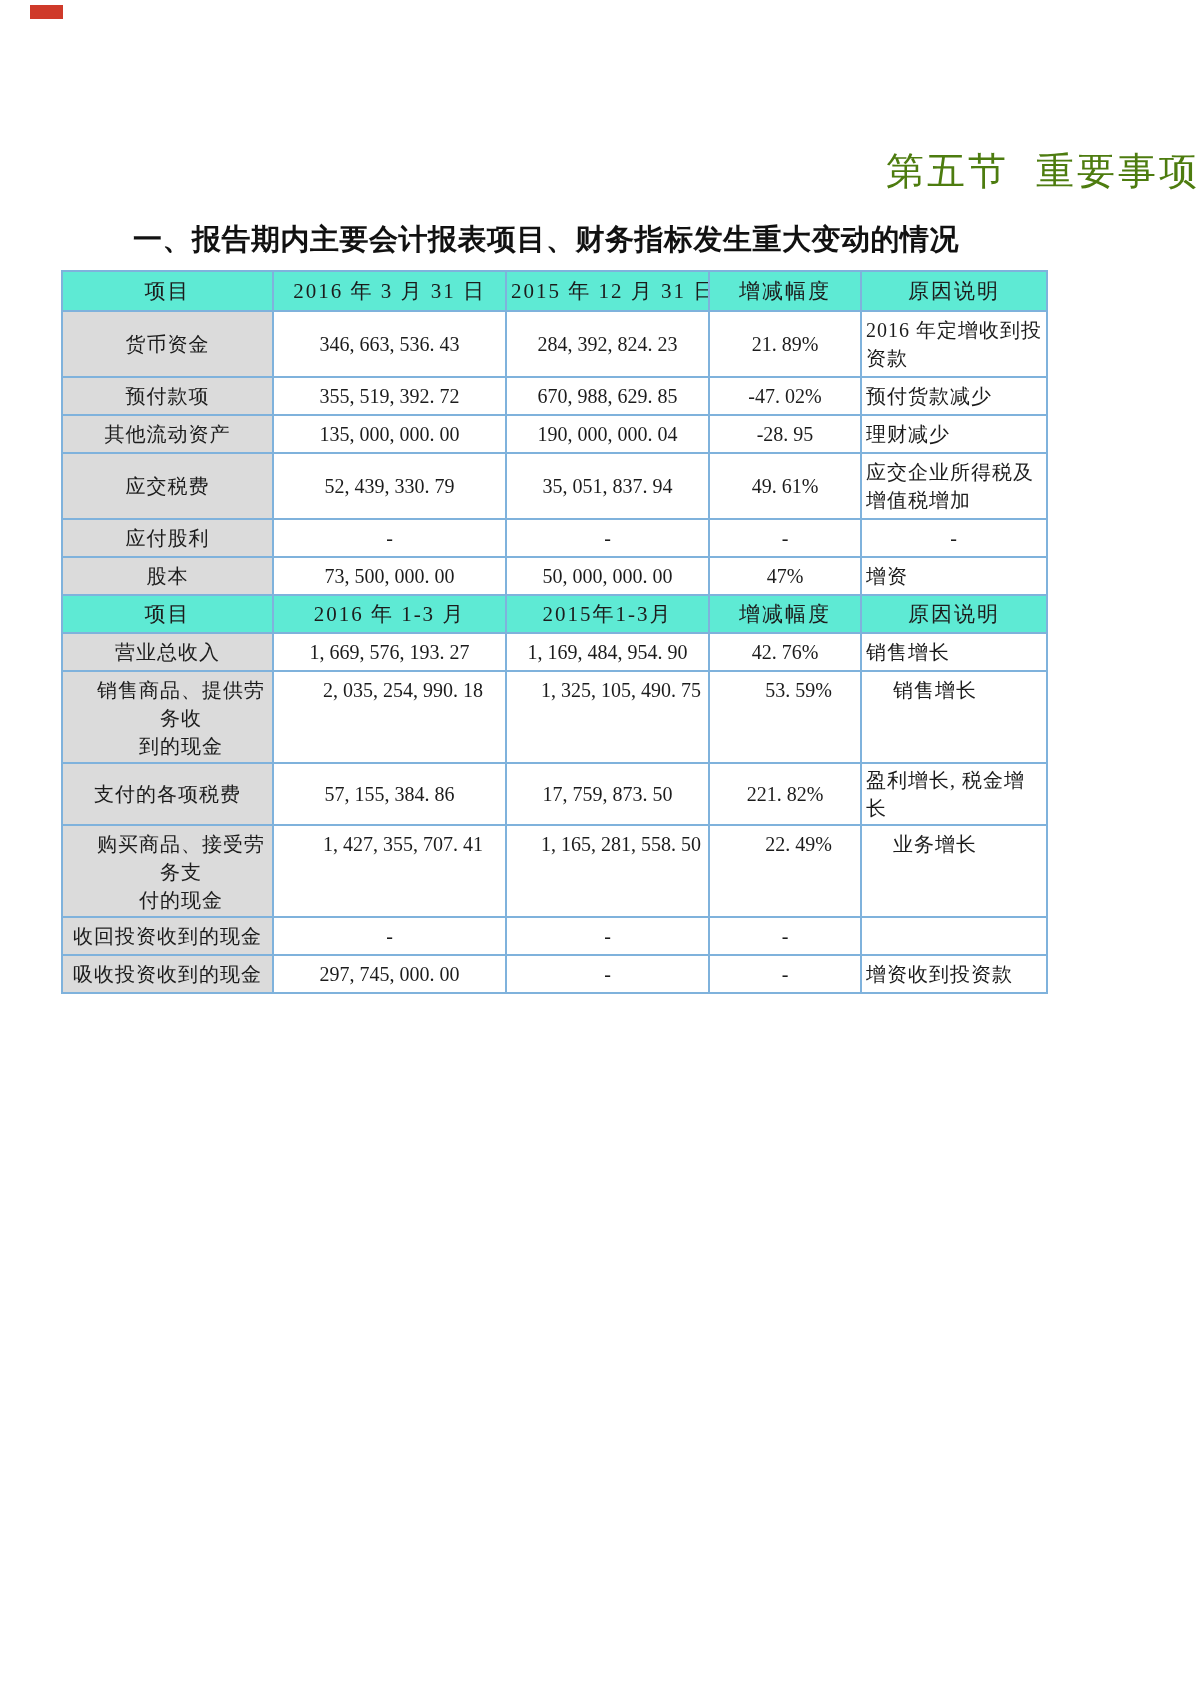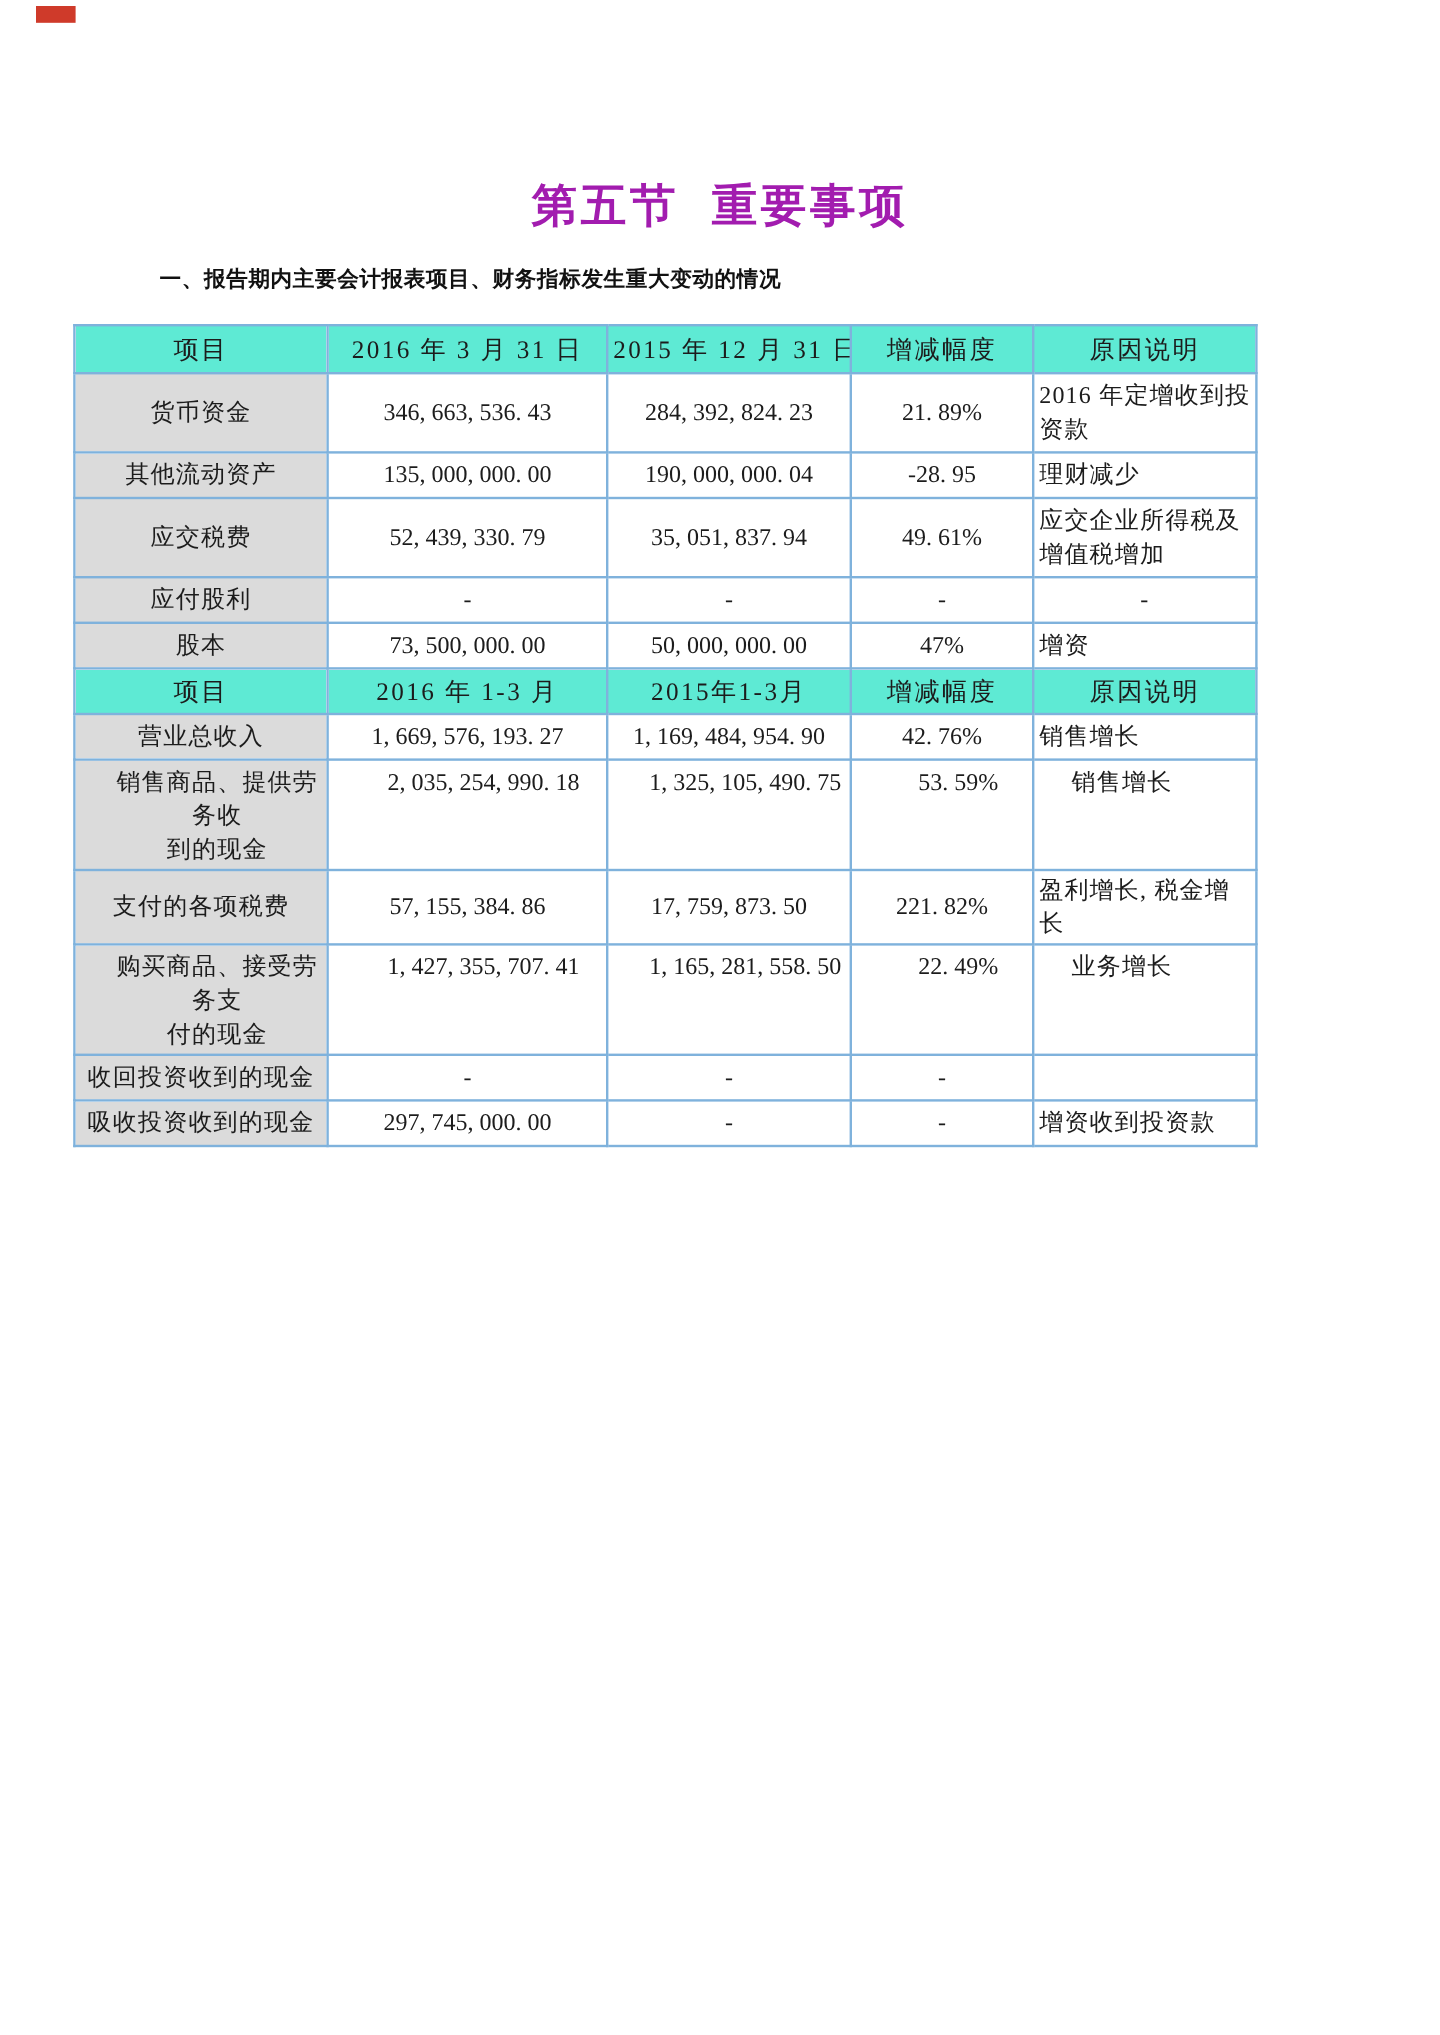--- a/index.html
+++ b/index.html
@@ -7,29 +7,29 @@
     position:relative; width:1200px; height:1696px; background:#ffffff;
     overflow:hidden;
     font-family:"Liberation Serif","DejaVu Serif",serif;
     color:#1c1c1c;
   }
   .corner-mark {
     position:absolute; left:30px; top:5px; width:33px; height:14px;
   }
   .doc-title {
     position:absolute; top:146px; left:0; width:100%;
-    text-align:center;
+    text-align:right;
     font-family:"Liberation Sans","DejaVu Sans",sans-serif;
-    font-weight:700; font-size:38px; letter-spacing:3px; color:#a21caf;
+    font-weight:400; font-size:38px; letter-spacing:3px; color:#4d7c0f;
     white-space:pre;
   }
   .section-heading {
     position:absolute; top:220px; left:133px;
     font-family:"Liberation Sans","DejaVu Sans",sans-serif;
-    font-weight:700; font-size:18px; letter-spacing:0.5px; color:#111;
+    font-weight:700; font-size:29px; letter-spacing:0.5px; color:#111;
   }
   .table-wrap { position:absolute; top:270px; left:61px; }
   table.fin {
     border-collapse:collapse; table-layout:fixed; width:985px;
     font-size:20px;
   }
   table.fin th, table.fin td {
     border:2px solid #7fb2dc;
     padding:2px 4px;
     vertical-align:middle;
@@ -82,20 +82,27 @@
             <th>增减幅度</th>
             <th>原因说明</th>
           </tr>
           <tr class="reason2">
             <td class="item">货币资金</td>
             <td class="c1">346, 663, 536. 43</td>
             <td class="c2">284, 392, 824. 23</td>
             <td class="c3">21. 89%</td>
             <td class="c4">2016 年定增收到投
 资款</td>
+          </tr>
+          <tr class="plain">
+            <td class="item">预付款项</td>
+            <td class="c1">355, 519, 392. 72</td>
+            <td class="c2">670, 988, 629. 85</td>
+            <td class="c3">-47. 02%</td>
+            <td class="c4">预付货款减少</td>
           </tr>
           <tr class="plain">
             <td class="item">其他流动资产</td>
             <td class="c1">135, 000, 000. 00</td>
             <td class="c2">190, 000, 000. 04</td>
             <td class="c3">-28. 95</td>
             <td class="c4">理财减少</td>
           </tr>
           <tr class="reason2">
             <td class="item">应交税费</td>

